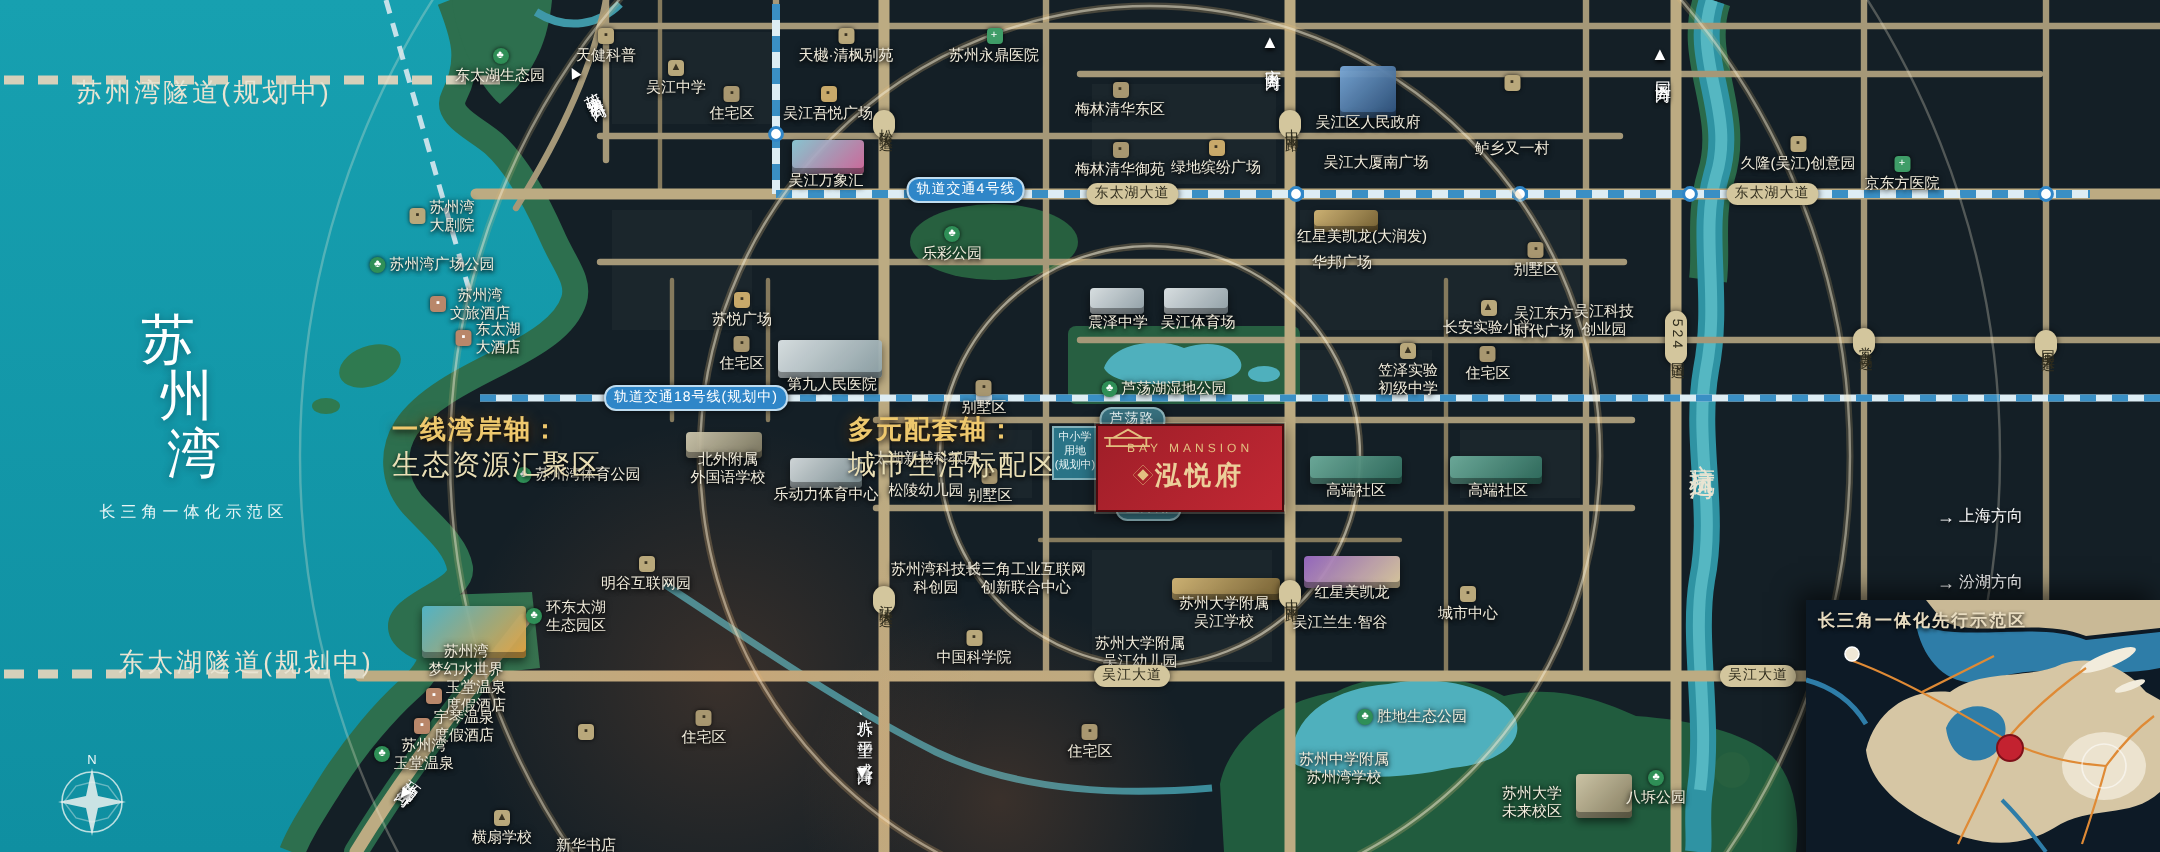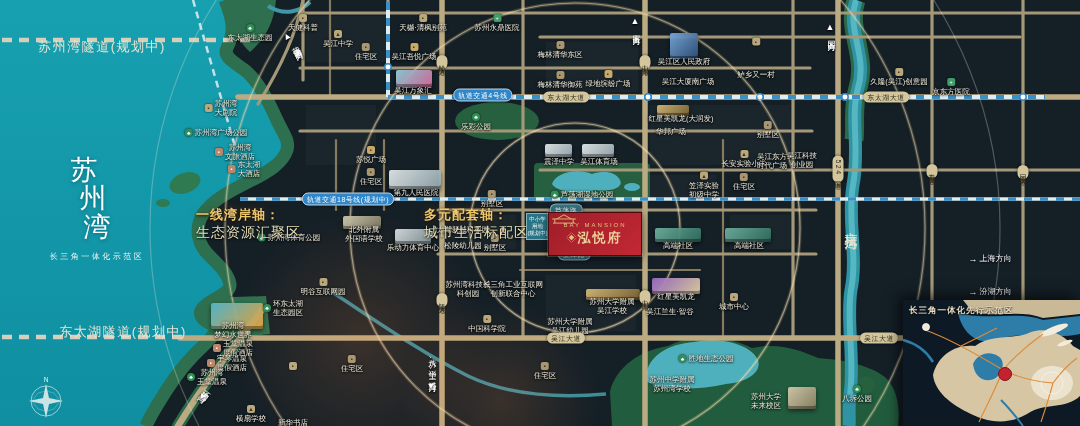--- a/index.html
+++ b/index.html
@@ -397,21 +397,21 @@
       <div class="poi row" style="left: 706px; top: 358px;">
         <div class="picon tree">♣</div>
         <div class="ptxt">胜地生态公园</div>
       </div>
       <div class="poi" style="left: 672px; top: 384px;">
         <div class="ptxt">苏州中学附属<br>苏州湾学校</div>
       </div>
       <div class="poi" style="left: 766px; top: 401px;">
         <div class="ptxt">苏州大学<br>未来校区</div>
       </div>
-      <div class="poi" style="left: 857px; top: 394px;">
+      <div class="poi" style="left: 828px; top: 394px;">
         <div class="picon tree">♣</div>
         <div class="ptxt">八坼公园</div>
       </div>
       <div class="poi" style="left: 323px; top: 287px;">
         <div class="picon building">▪</div>
         <div class="ptxt">明谷互联网园</div>
       </div>
       <div class="poi row" style="left: 283px; top: 308px;">
         <div class="picon tree">♣</div>
         <div class="ptxt">环东太湖<br>生态园区</div>

